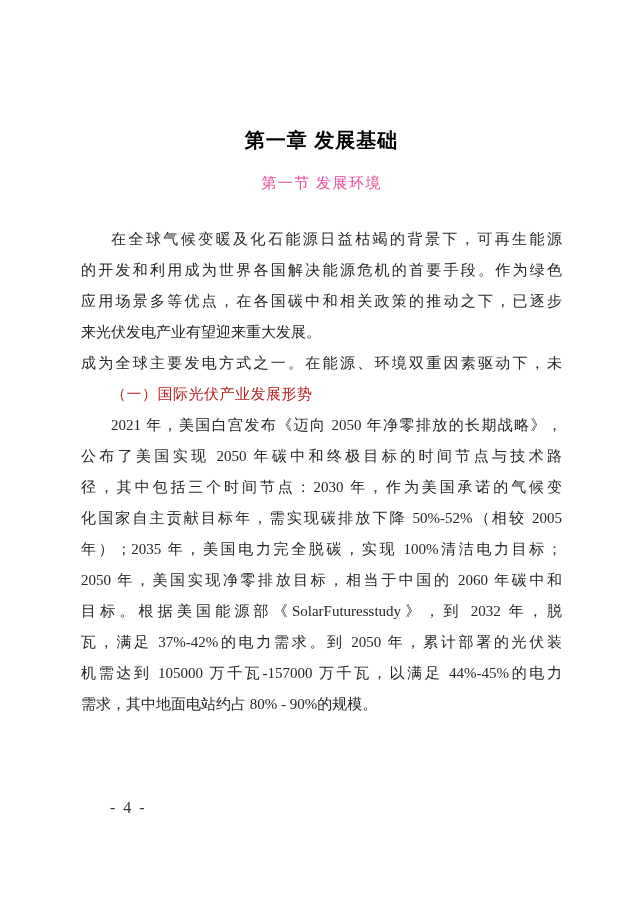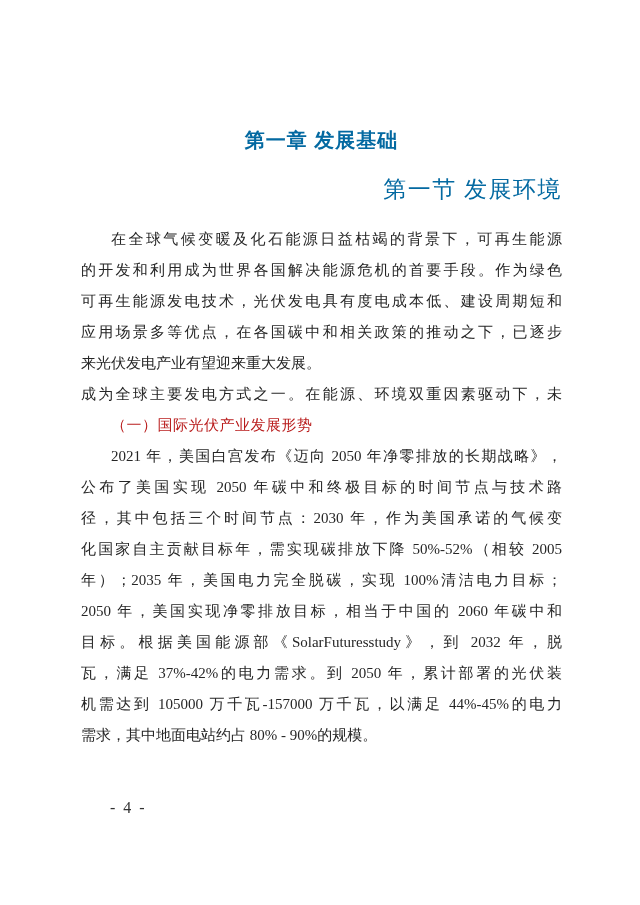--- a/index.html
+++ b/index.html
@@ -22,34 +22,34 @@
   .chapter-title {
     position: absolute;
     left: 81px;
     top: 127px;
     width: 481px;
     text-align: center;
     font-family: "Liberation Sans", "DejaVu Sans", sans-serif;
     font-weight: bold;
     font-size: 20px;
     letter-spacing: 1px;
-    color: #0369a1;
+    color: #000000;
     white-space: nowrap;
   }
   .section-title {
     position: absolute;
     left: 81px;
     top: 174px;
     width: 481px;
-    text-align: right;
+    text-align: center;
     font-family: "Liberation Serif", "DejaVu Serif", serif;
     font-weight: normal;
-    font-size: 23px;
+    font-size: 15px;
     letter-spacing: 1.5px;
-    color: #0369a1;
+    color: #ec4899;
     white-space: nowrap;
   }
   .body-text {
     position: absolute;
     left: 81px;
     top: 224px;
     width: 481px;
   }
   .line {
     font-size: 15px;
@@ -84,21 +84,20 @@
 <div class="page">
 
   <div class="chapter-title">第一章 发展基础</div>
 
   <div class="section-title">第一节 发展环境</div>
 
   <div class="body-text">
 
     <div class="line indent">在全球气候变暖及化石能源日益枯竭的背景下，可再生能源</div>
     <div class="line">的开发和利用成为世界各国解决能源危机的首要手段。作为绿色</div>
-    <div class="line">可再生能源发电技术，光伏发电具有度电成本低、建设周期短和</div>
     <div class="line">应用场景多等优点，在各国碳中和相关政策的推动之下，已逐步</div>
     <div class="line last">来光伏发电产业有望迎来重大发展。</div>
     <div class="line">成为全球主要发电方式之一。在能源、环境双重因素驱动下，未</div>
 
     <div class="line indent last subhead">（一）国际光伏产业发展形势</div>
 
     <div class="line indent">2021 年，美国白宫发布《迈向 2050 年净零排放的长期战略》，</div>
     <div class="line">公布了美国实现 2050 年碳中和终极目标的时间节点与技术路</div>
     <div class="line">径，其中包括三个时间节点：2030 年，作为美国承诺的气候变</div>
     <div class="line">化国家自主贡献目标年，需实现碳排放下降 50%-52%（相较 2005</div>

